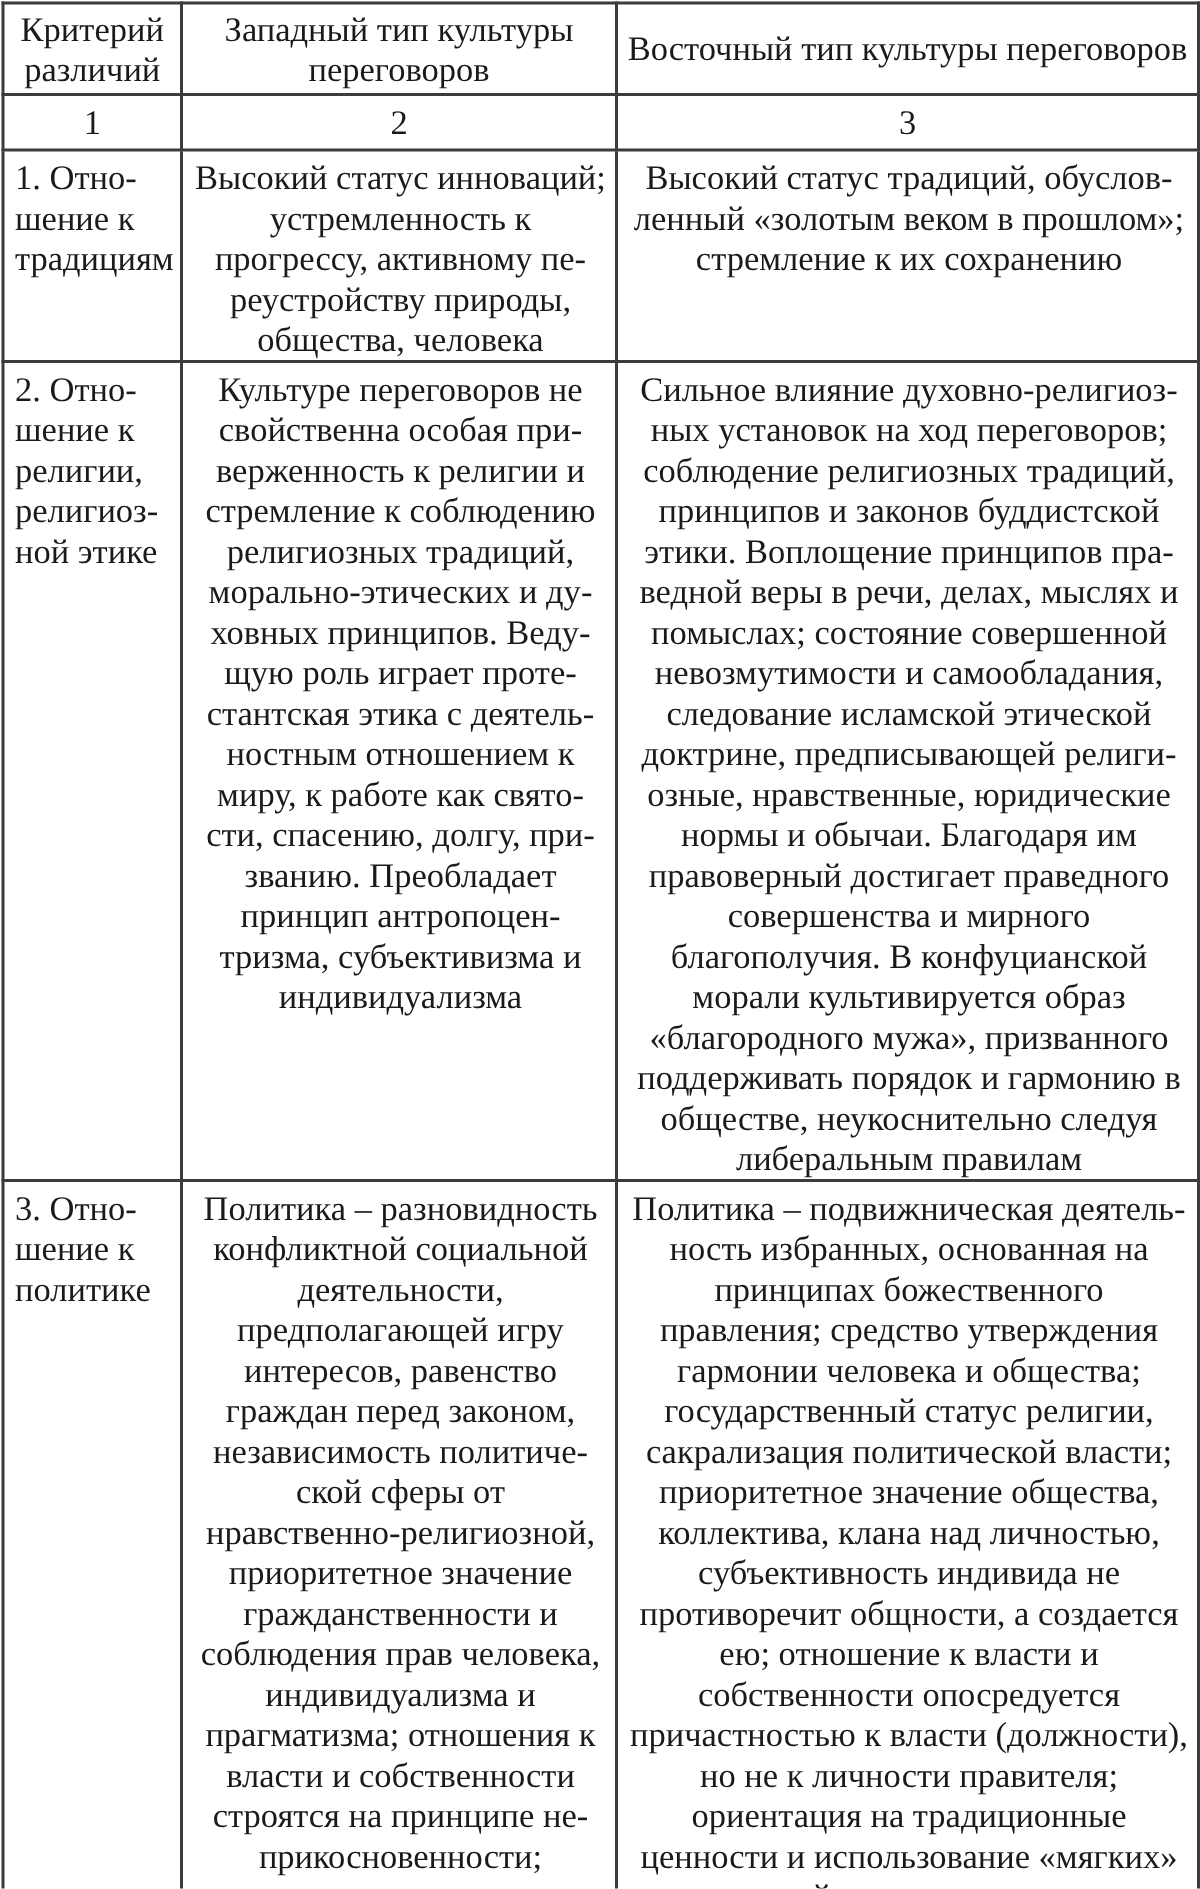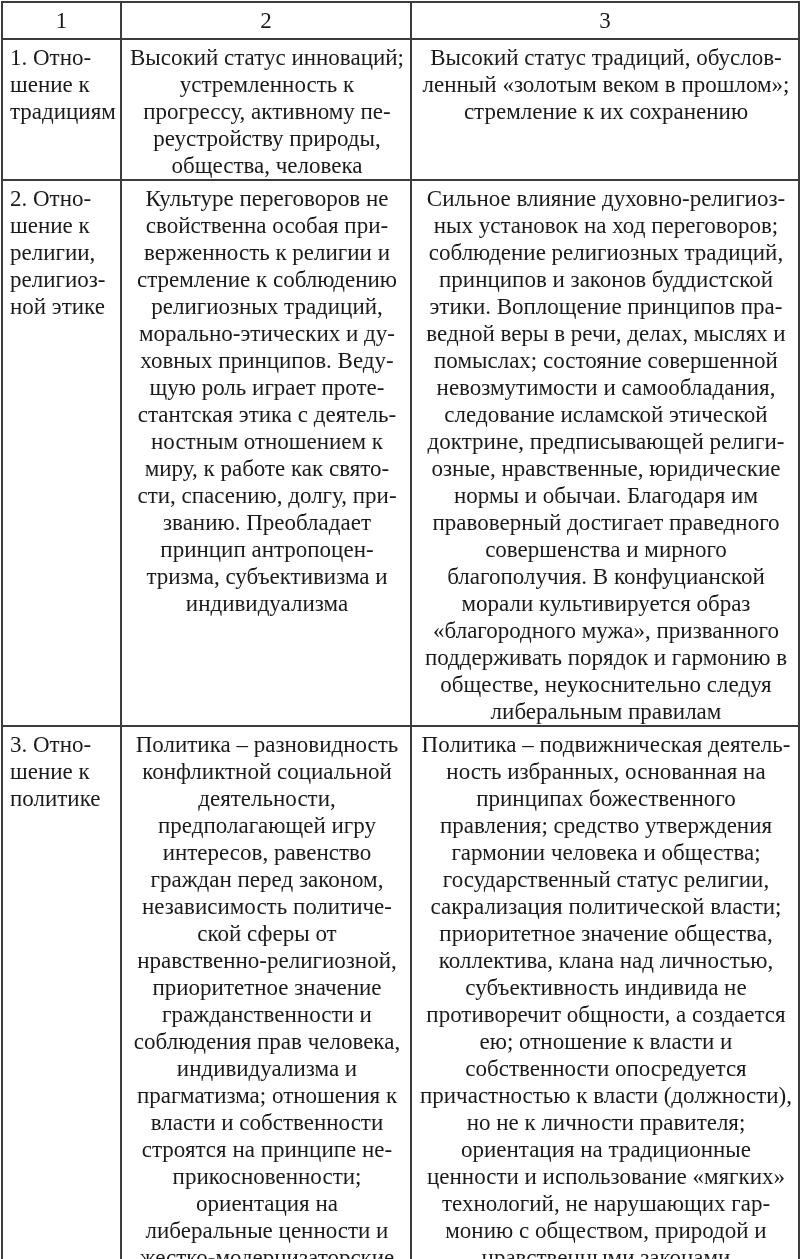--- a/index.html
+++ b/index.html
@@ -60,20 +60,25 @@
 </head>
 <body>
 
 <table class="cmp">
   <colgroup>
     <col class="c1">
     <col class="c2">
     <col class="c3">
   </colgroup>
   <tbody>
+    <tr class="hdr">
+      <th>Критерий различий</th>
+      <th>Западный тип культуры пере­говоров</th>
+      <th>Восточный тип культуры переговоров</th>
+    </tr>
     <tr class="nums">
       <td>1</td>
       <td>2</td>
       <td>3</td>
     </tr>
     <tr class="r1">
       <td class="crit-cell">1. Отно­шение к традициям</td>
       <td class="body-cell">Высокий статус иннова­ций; устремленность к прогрессу, активному пе­реустройству природы, общества, человека</td>
       <td class="body-cell">Высокий статус традиций, обуслов­ленный «золотым веком в прошлом»; стремление к их сохранению</td>
     </tr>

